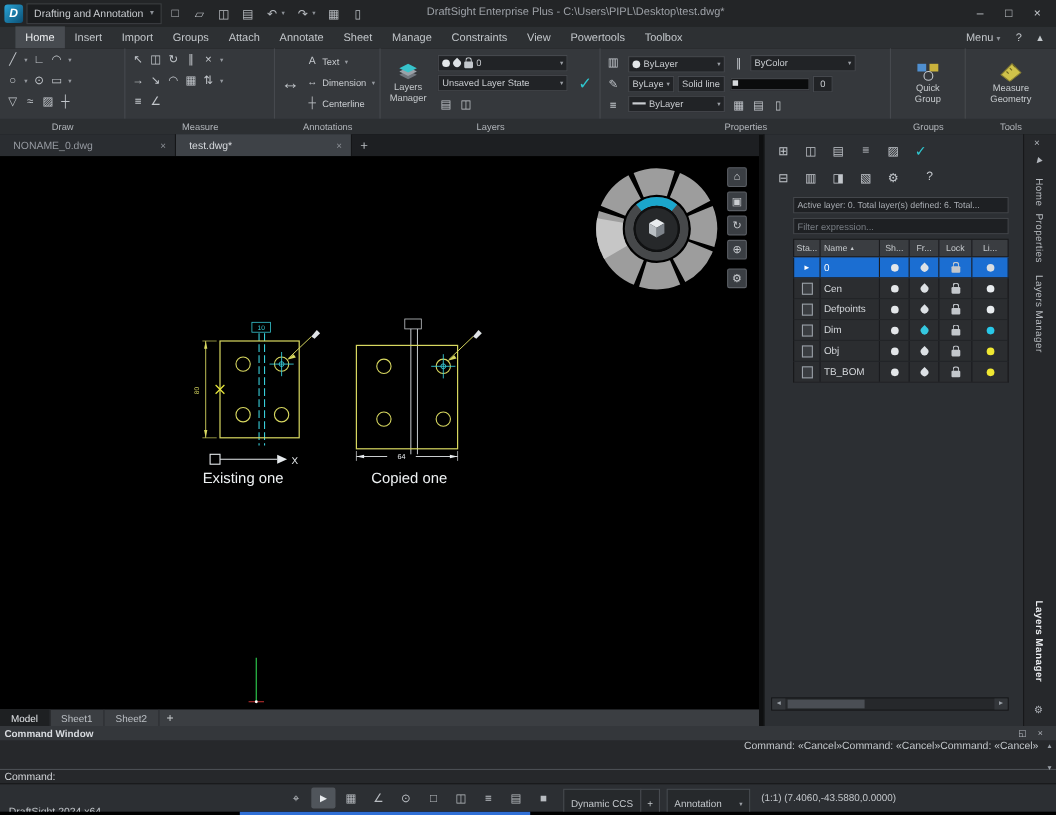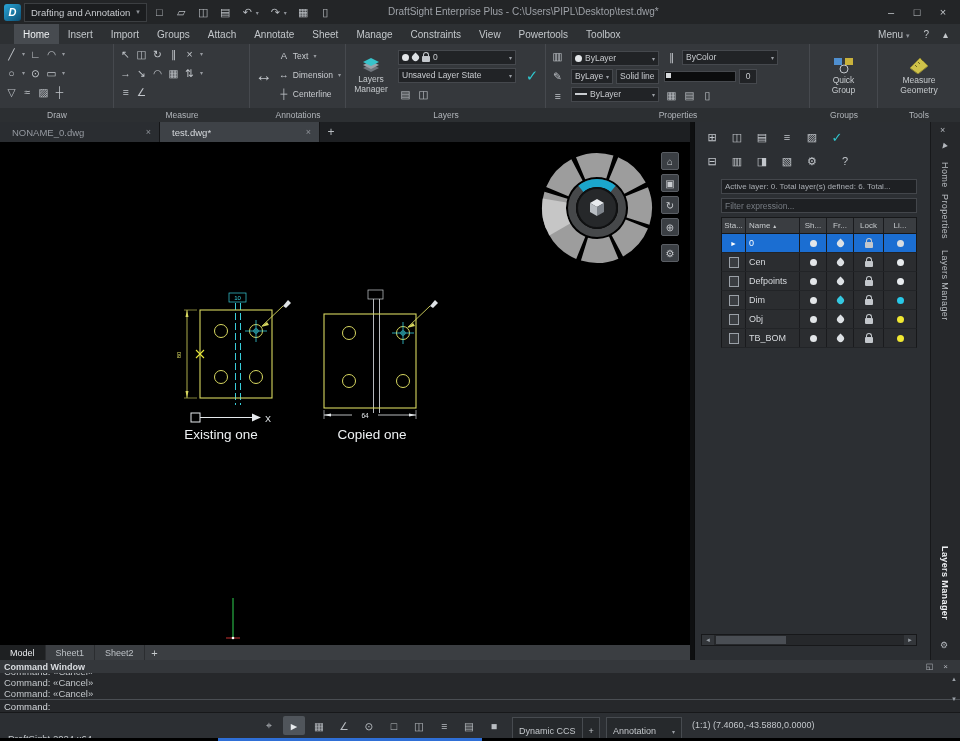--- a/index.html
+++ b/index.html
@@ -109,21 +109,21 @@
   
   .stabs{position:absolute;left:0;top:645px;width:690px;height:15px;background:#3b3e42;display:flex;align-items:center}
   .stab{padding:0 10px;height:15px;display:flex;align-items:center;font-size:9px;color:#bcc0c5;border-right:1px solid #2b2d30}
   .stab.active{background:#1e2022;color:#e8eaed}
   .splus{width:20px;text-align:center;color:#c6cacd;font-size:11px}
 
   
   .cmdwin{position:absolute;left:0;top:660px;width:960px;height:52px;background:#26282b}
   .cmdhead{height:13px;background:#34373b;display:flex;align-items:center;padding:0 4px;font-size:9px;font-weight:bold;color:#d9dce0}
   .hicons{margin-left:auto;display:flex;gap:10px;font-size:8px;color:#b3b7bd;padding-right:8px;font-weight:normal}
-  .cmdhist{height:26px;overflow:hidden;display:flex;flex-direction:column;justify-content:flex-end;padding:0 4px;
+  .cmdhist{height:26px;overflow:hidden;display:flex;flex-direction:row;justify-content:flex-end;padding:0 16px;
            font-size:9.5px;color:#c3c7cb}
   .cmdhist div{line-height:11px;height:11px}
   .cmdprompt{height:12px;border-top:1px solid #4a4e53;display:flex;align-items:center;padding:0 4px;font-size:9.5px;color:#d3d6da}
   .cscroll{position:absolute;right:3px;top:16px;display:flex;flex-direction:column;gap:14px;font-size:6px;color:#9aa0a7}
 
   
   .sbar{position:absolute;left:0;top:712px;width:960px;height:26px;background:#2c2f33;border-top:1px solid #17181a;
         font-size:9.5px;color:#c3c7cb;box-sizing:border-box}
   .sbver{position:absolute;left:8px;top:20px}
   .sbicons{position:absolute;left:258px;top:3px;display:flex;gap:3px}

